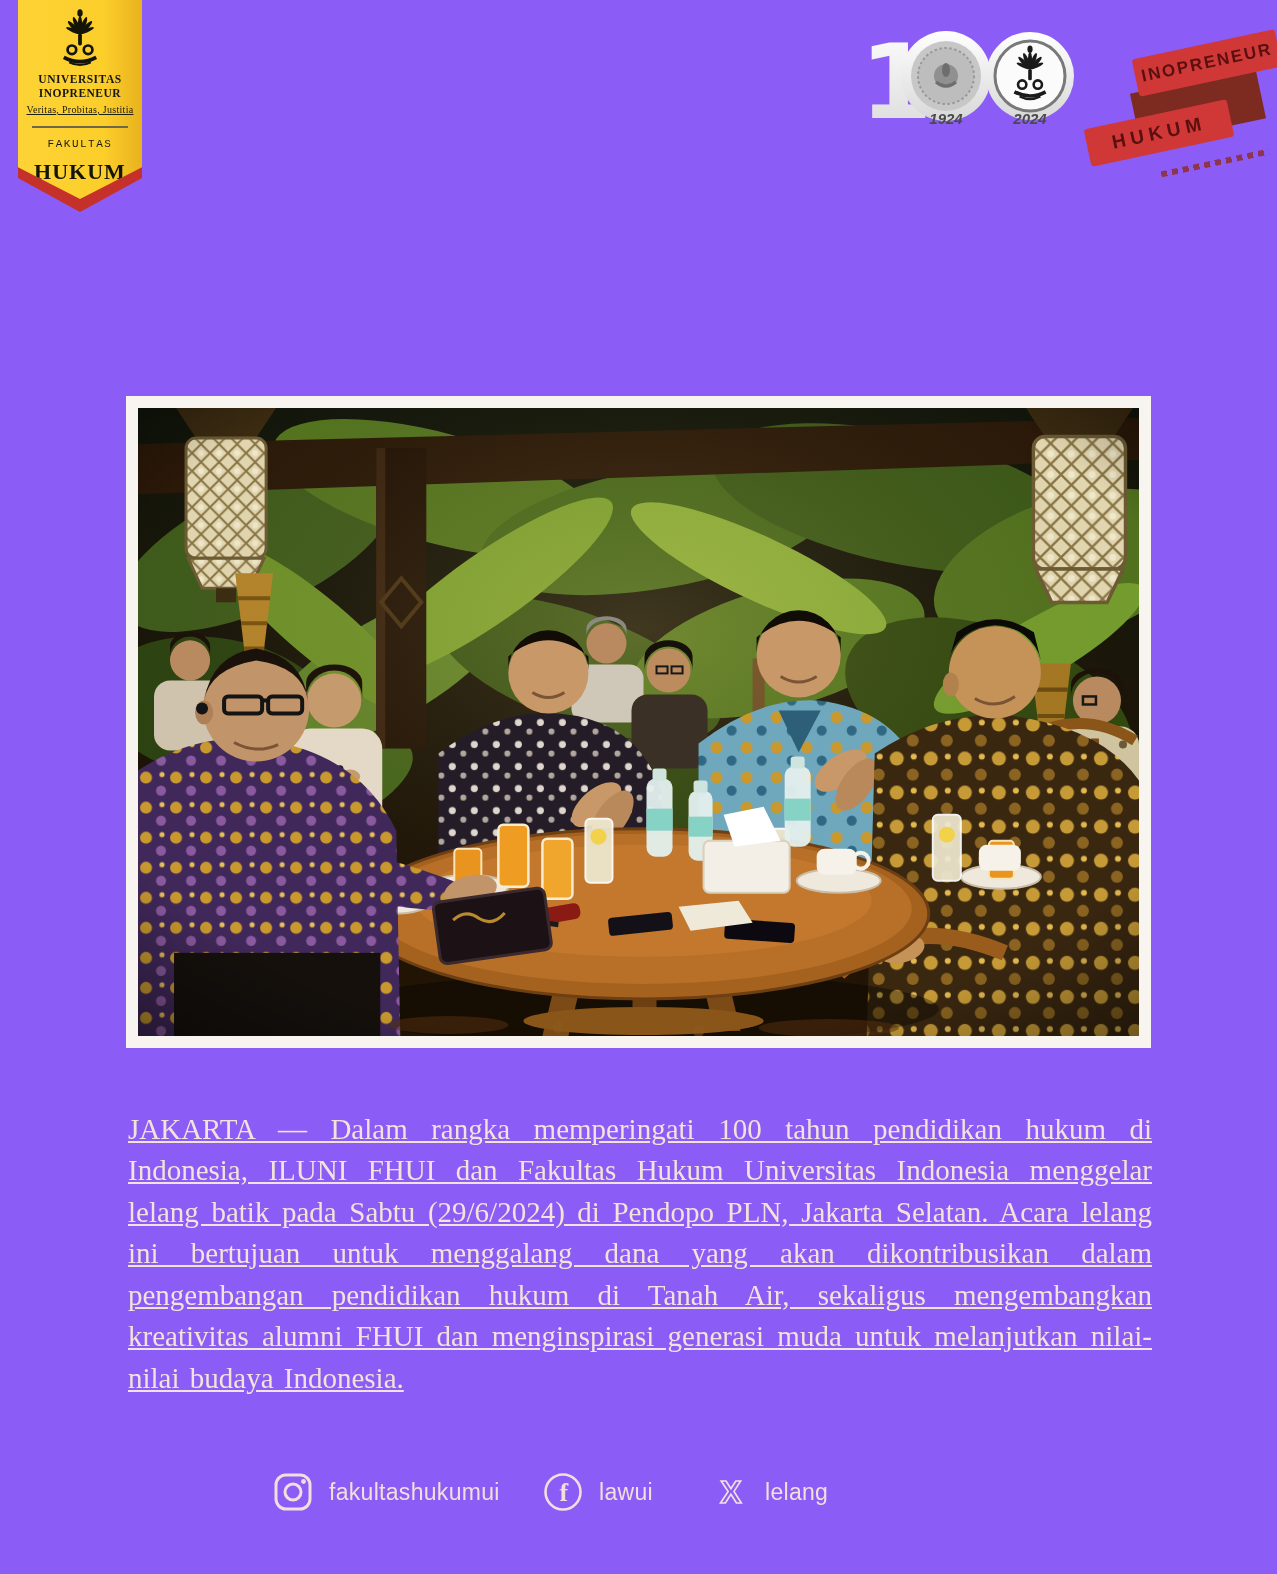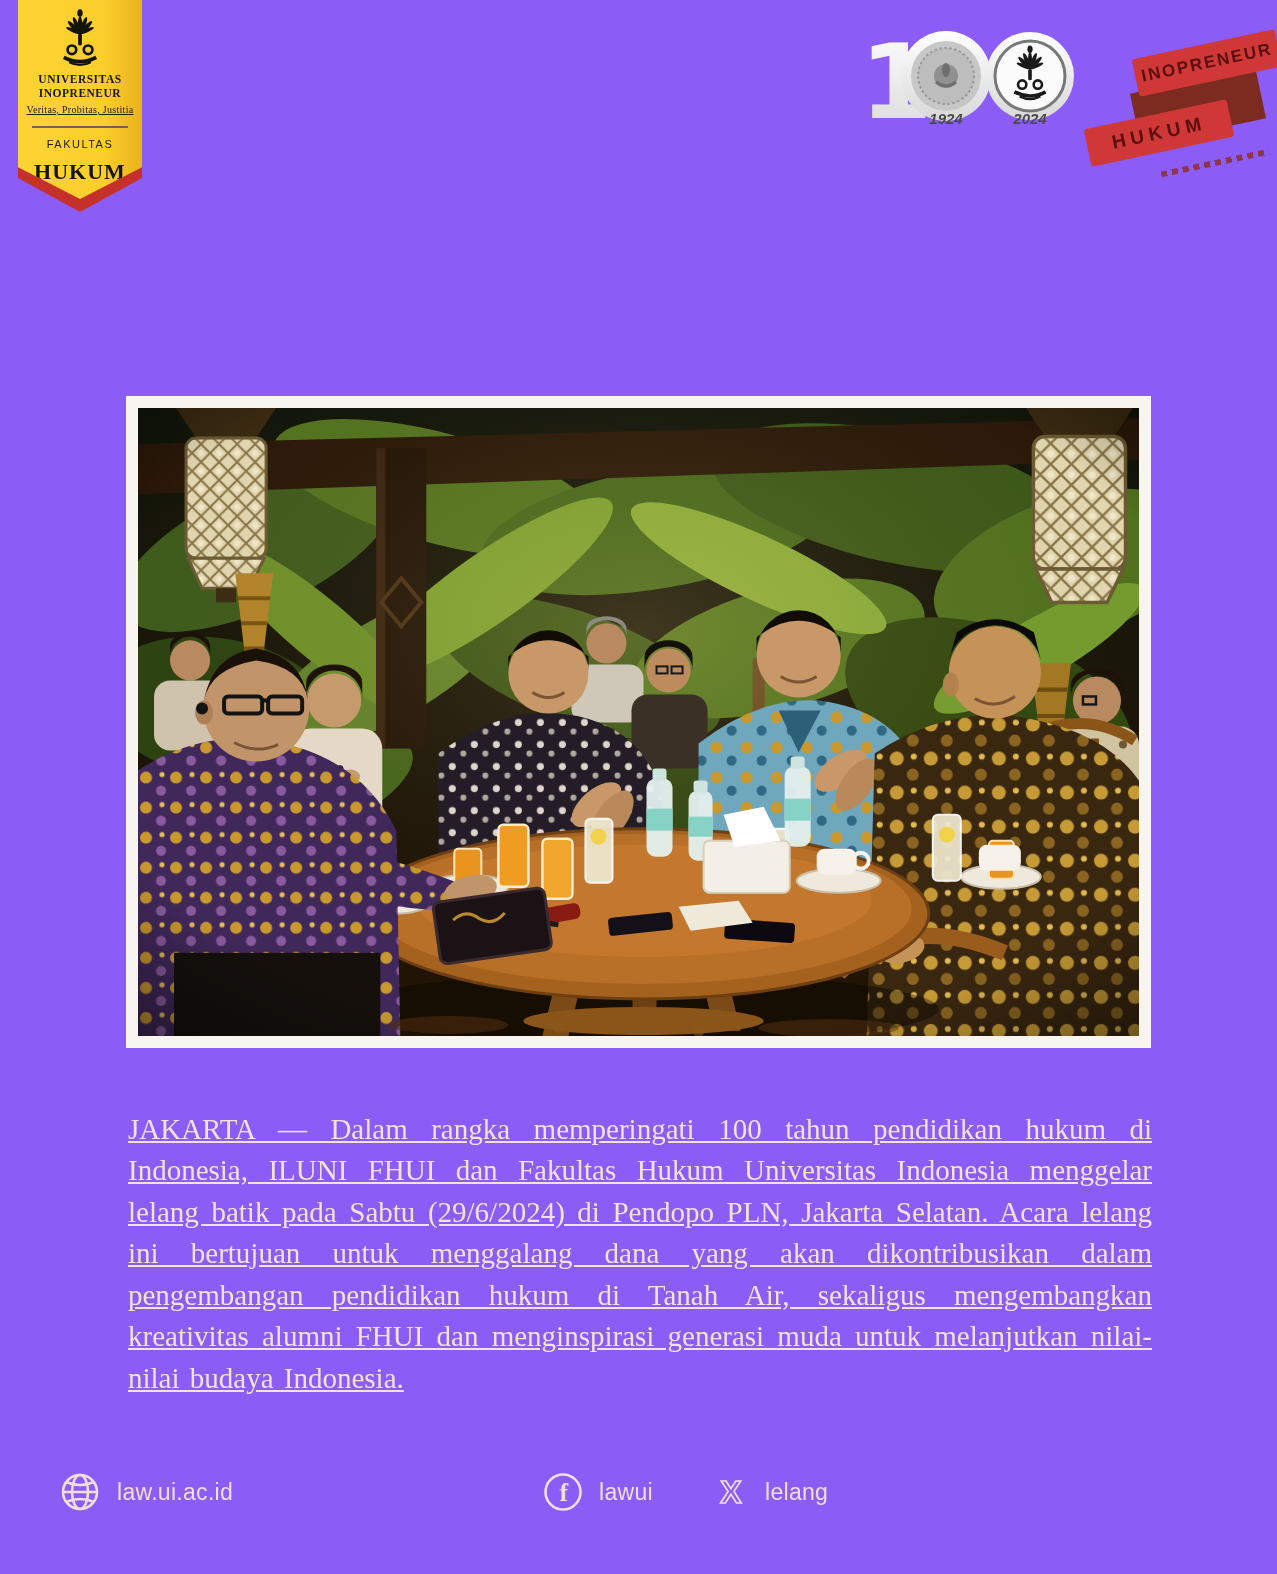--- a/index.html
+++ b/index.html
@@ -24,21 +24,21 @@
   .badge .uni{
     margin-top:2px;font-family:"Liberation Serif",serif;font-weight:700;
     font-size:11.5px;line-height:1.25;letter-spacing:.5px;color:#161616;
   }
   .badge .motto{
     margin-top:3px;font-family:"Liberation Serif",serif;font-size:10px;color:#20200e;
     text-decoration:underline;letter-spacing:.3px;
   }
   .badge .rule{width:96px;height:2px;background:#6e6647;margin-top:11px;}
   .badge .fak{
-    margin-top:10px;font-family:Liberation Sans, sans-serif;font-size:11px;
+    margin-top:10px;font-family:Liberation Mono, monospace;font-size:11px;
     letter-spacing:1.5px;color:#1d1d10;
   }
   .badge .huk{
     margin-top:9px;font-family:"Liberation Serif",serif;font-size:22px;
     letter-spacing:1px;color:#141408;font-weight:600;
   }
   
   .centenary{position:absolute;left:858px;top:18px;width:224px;height:126px;}
   
   .ribbon{position:absolute;left:1082px;top:14px;width:195px;height:180px;}
@@ -415,30 +415,29 @@
         <circle cx="420" cy="618" r="6" fill="#8a5a22"></circle>
         <circle cx="560" cy="622" r="6" fill="#8a5a22"></circle>
       </g>
 
       <rect width="1000" height="627" fill="url(#vig)"></rect>
     </svg>
   </div>
 
   <p class="article">JAKARTA — Dalam rangka memperingati 100 tahun pendidikan hukum di Indonesia, ILUNI FHUI dan Fakultas Hukum Universitas Indonesia menggelar lelang batik pada Sabtu (29/6/2024) di Pendopo PLN, Jakarta Selatan. Acara lelang ini bertujuan untuk menggalang dana yang akan dikontribusikan dalam pengembangan pendidikan hukum di Tanah Air, sekaligus mengembangkan kreativitas alumni FHUI dan menginspirasi generasi muda untuk melanjutkan nilai-nilai budaya Indonesia.</p>
 
-  <div class="footer-item fi-web">
-    <svg width="44" height="44" viewBox="0 0 44 44" fill="none" stroke="#f3dedd" stroke-width="2.6">
-      <circle cx="22" cy="22" r="17"></circle>
-      <ellipse cx="22" cy="22" rx="8" ry="17"></ellipse>
-      <line x1="5" y1="22" x2="39" y2="22"></line>
-      <path d="M8,12 Q22,18 36,12 M8,32 Q22,26 36,32"></path>
+
+  <div class="footer-item fi-ig">
+    <svg width="42" height="42" viewBox="0 0 42 42" fill="none" stroke="#f3dedd" stroke-width="3">
+      <rect x="4" y="4" width="34" height="34" rx="10"></rect>
+      <circle cx="21" cy="21" r="8"></circle>
+      <circle cx="31.5" cy="10.5" r="2.4" fill="#f3dedd" stroke="none"></circle>
     </svg>
-    <span>law.ui.ac.id</span>
-  </div>
-
+    <span>fakultashukumui</span>
+  </div>
 
   <div class="footer-item fi-fb">
     <svg width="42" height="42" viewBox="0 0 42 42">
       <circle cx="21" cy="21" r="17.5" fill="none" stroke="#f3dedd" stroke-width="2.6"></circle>
       <text x="22" y="30" text-anchor="middle" font-family="Liberation Serif, serif" font-size="26" font-weight="700" fill="#f3dedd">f</text>
     </svg>
     <span>lawui</span>
   </div>
 
   <div class="footer-item fi-x">

